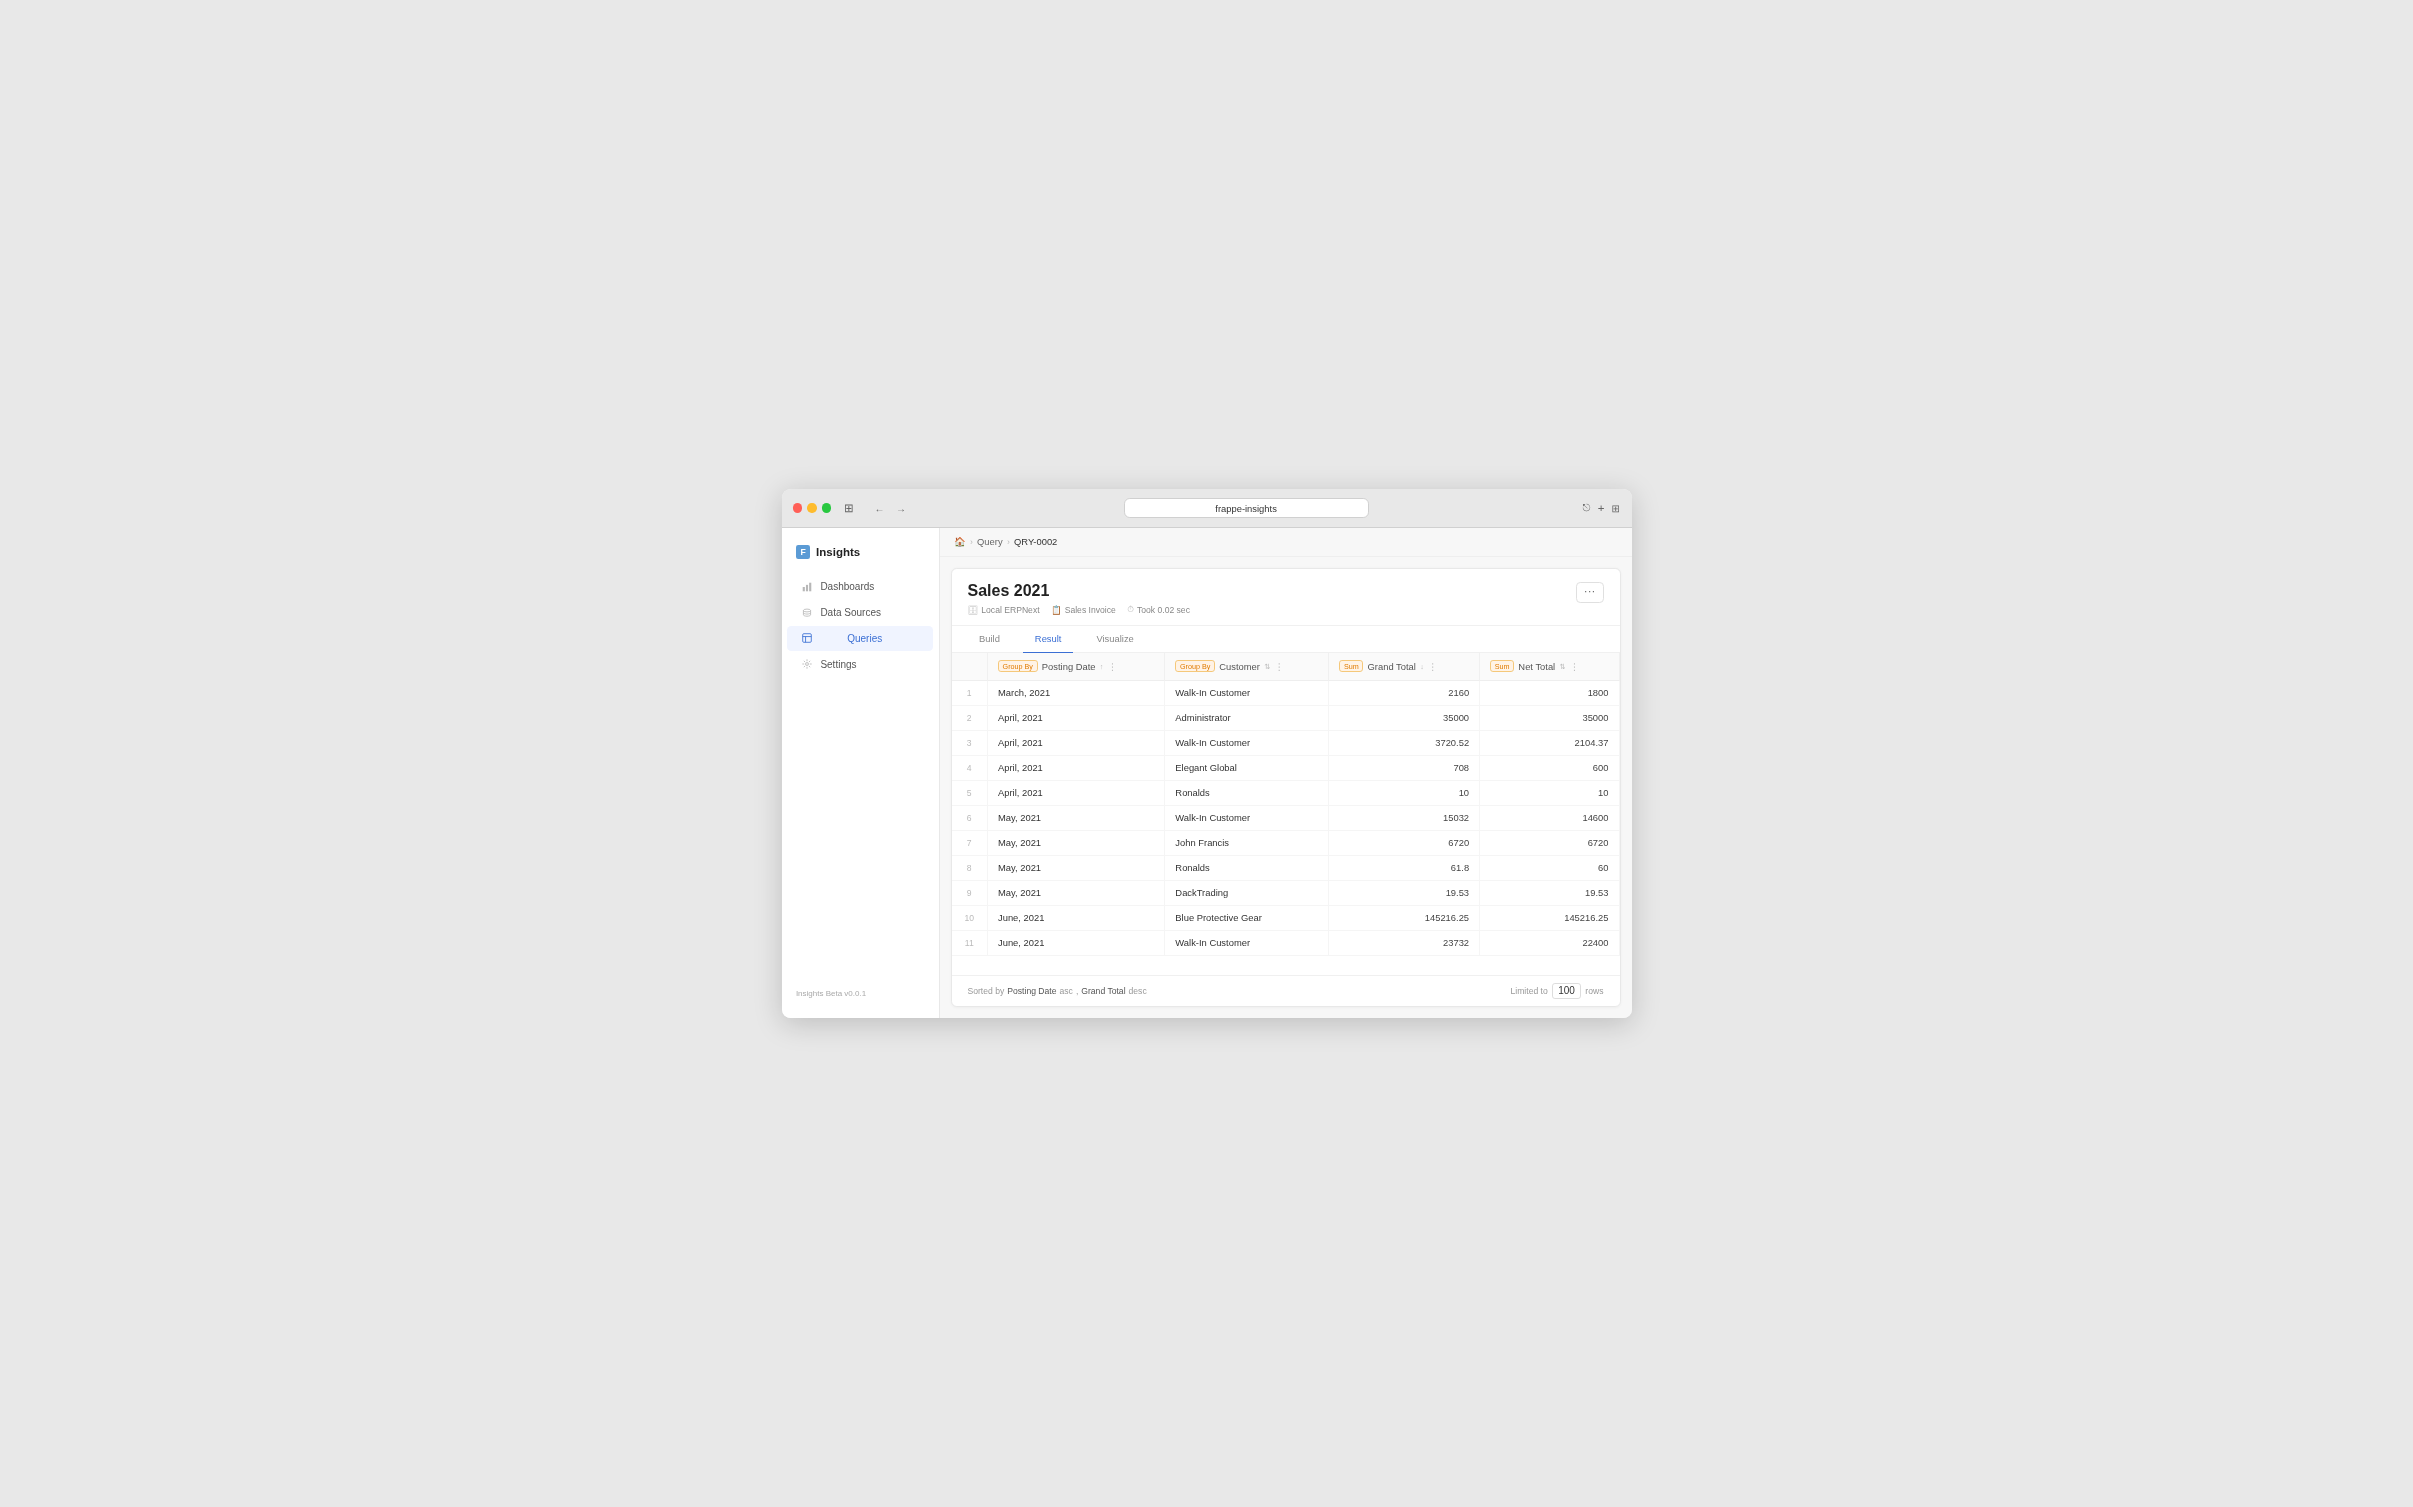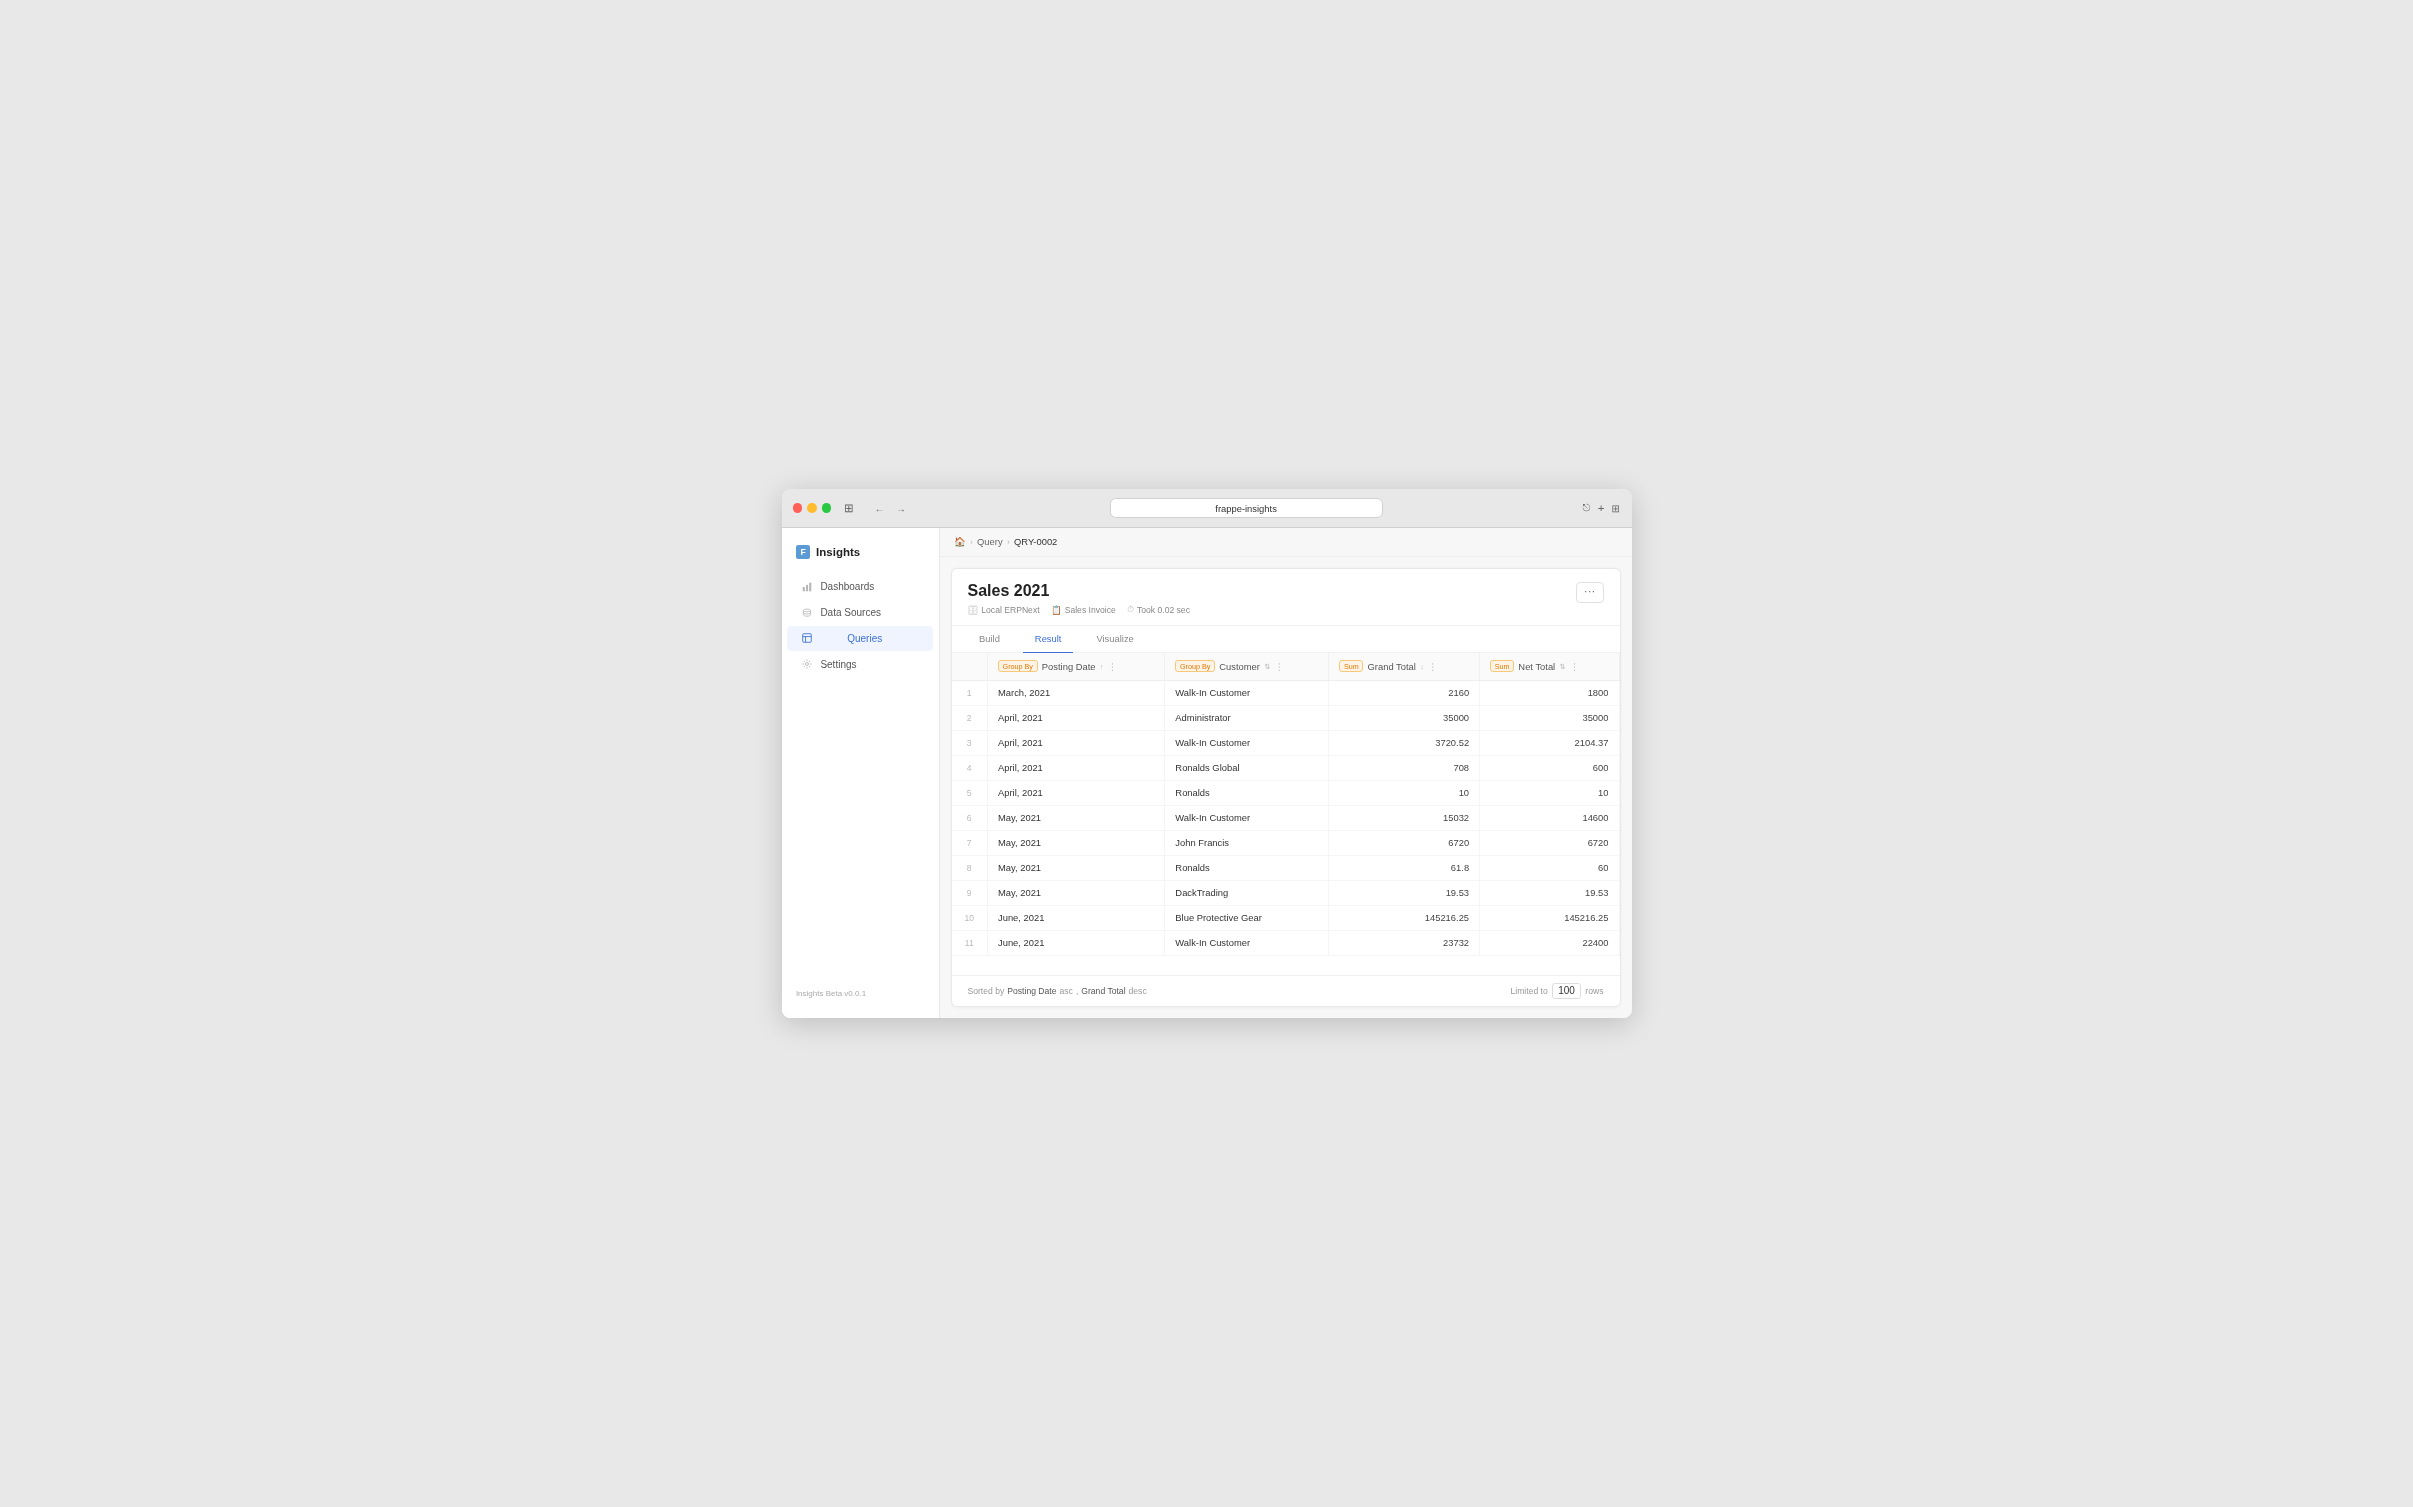--- a/index.html
+++ b/index.html
@@ -62,21 +62,21 @@
       color: #666;
       font-size: 11.5px;
       padding: 1.4px 4.3px;
     }
     .address-bar {
       flex: 1;
       display: flex;
       justify-content: center;
     }
     .address-input {
-      width: 273px;
+      width: 245px;
       padding: 3.6px 21.6px;
       border: 0.7px solid #d0d0d0;
       border-radius: 5.8px;
       background: #fff;
       font-size: 9.4px;
       text-align: center;
       color: #333;
       outline: none;
     }
     .browser-actions {
@@ -505,21 +505,21 @@
                 <tr>
       <td>3</td>
       <td>April, 2021</td>
       <td>Walk-In Customer</td>
       <td class="num">3720.52</td>
       <td class="num">2104.37</td>
     </tr>
                 <tr>
       <td>4</td>
       <td>April, 2021</td>
-      <td>Ronalds Global</td>
+      <td>Elegant Global</td>
       <td class="num">708</td>
       <td class="num">600</td>
     </tr>
                 <tr>
       <td>5</td>
       <td>April, 2021</td>
       <td>Ronalds</td>
       <td class="num">10</td>
       <td class="num">10</td>
     </tr>

